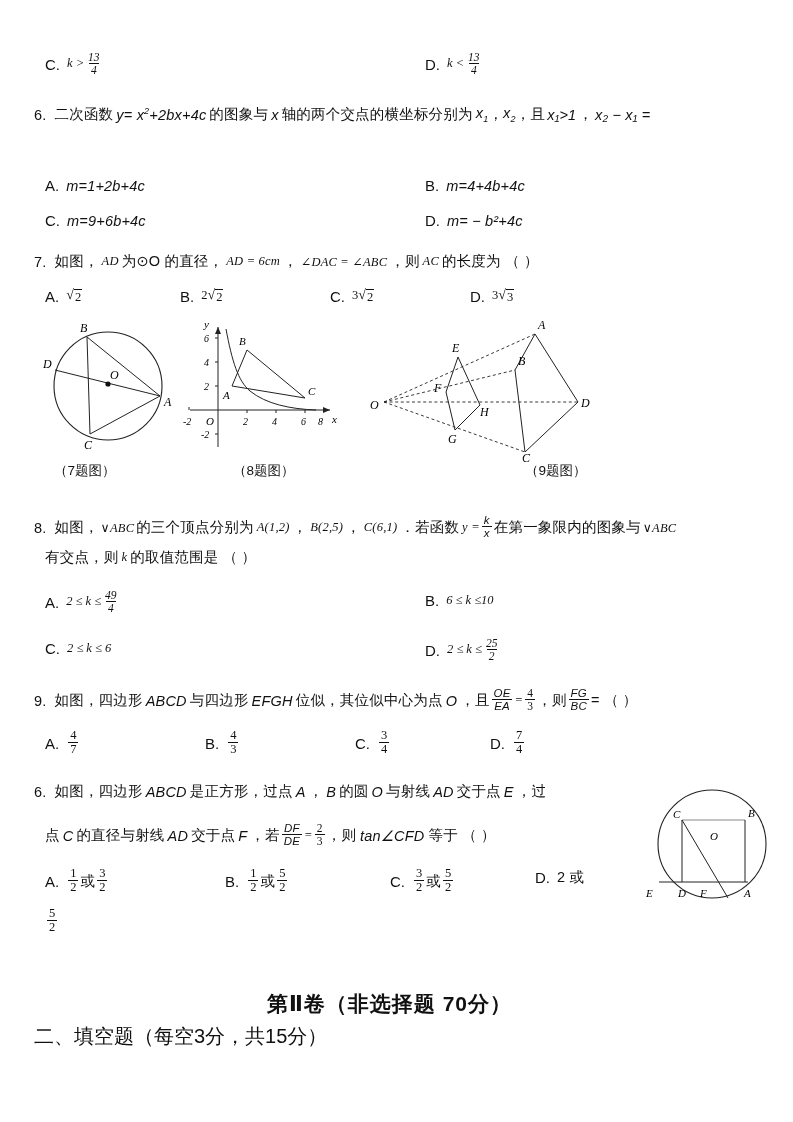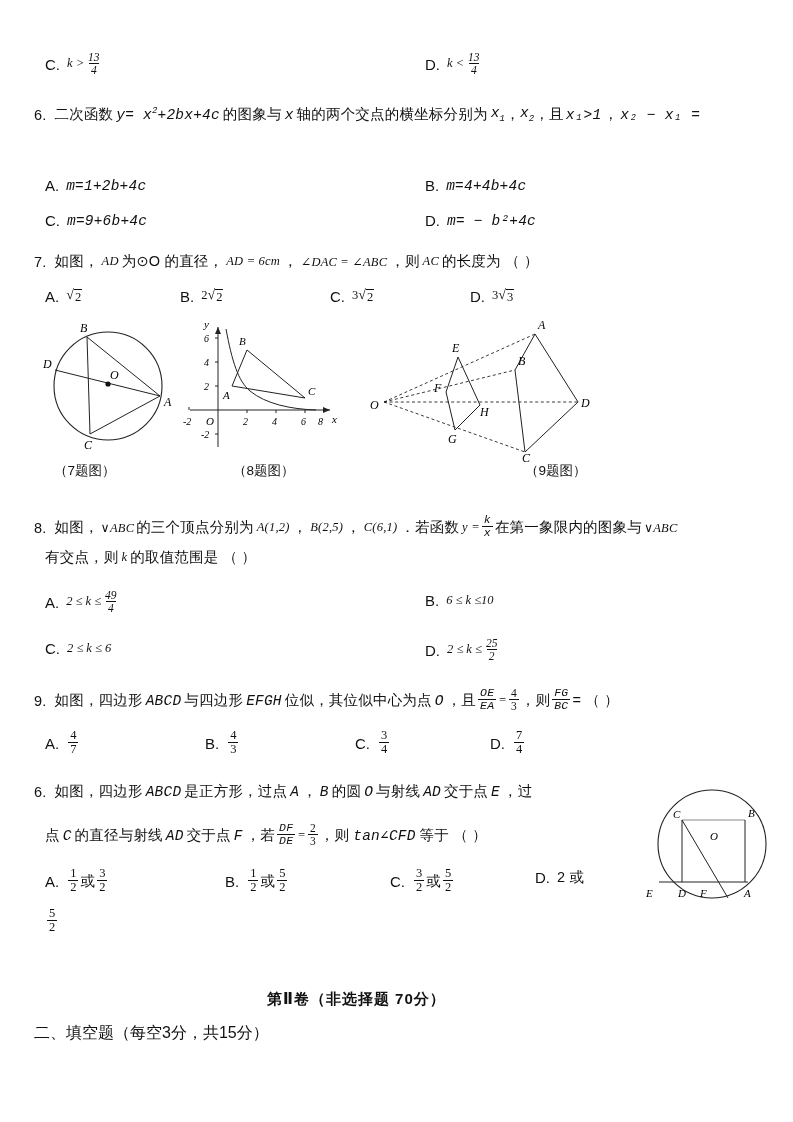--- a/index.html
+++ b/index.html
@@ -8,21 +8,21 @@
     font-family:"Liberation Sans","DejaVu Sans",sans-serif;
     color:#111;
     position:relative;overflow:hidden;
   }
   .page{position:absolute;left:0;top:0;width:793px;height:1122px;}
 
   
   .row{position:absolute;display:flex;align-items:center;white-space:nowrap;}
   .qtext{font-size:14.5px;letter-spacing:.2px;}
   .opt-label{font-size:15px;margin-right:7px;}
-  .mi{font-style:italic;font-family:Liberation Mono, monospace;}
+  .mi{font-style:italic;font-family:Liberation Sans, sans-serif;}
   .ms{font-family:"Liberation Serif","DejaVu Serif",serif;}
   .small-math{font-size:12.5px;font-family:"Liberation Serif","DejaVu Serif",serif;font-style:italic;}
 
   
   .frac{display:inline-flex;flex-direction:column;align-items:center;
         vertical-align:middle;margin:0 2px;font-size:11.5px;line-height:1.05;
         font-family:"Liberation Serif","DejaVu Serif",serif;position:relative;top:-1px;}
   .frac .num{padding:0 2px;}
   .frac .den{padding:0 2px;border-top:1px solid #111;}
   .frac.big{font-size:12.5px;}
@@ -32,22 +32,22 @@
   .rad .sym{font-size:14px;line-height:1;}
   .rad .rnd{border-top:1px solid #111;font-size:12.5px;line-height:1.15;padding:0 1px;margin-top:1px;}
 
   .sup{font-size:9px;vertical-align:super;}
 
   
   .fig{position:absolute;}
   .cap{position:absolute;font-size:13.5px;white-space:nowrap;}
 
   
-  .sec2{position:absolute;font-size:15px;font-weight:bold;letter-spacing:1px;}
-  .sec3{position:absolute;font-size:16px;}
+  .sec2{position:absolute;font-size:21px;font-weight:bold;letter-spacing:1px;}
+  .sec3{position:absolute;font-size:20px;}
 
   svg text{font-family:"Liberation Serif","DejaVu Serif",serif;font-style:italic;}
 </style>
 </head>
 <body>
 
 <div class="page">
 
   <div class="row" style="left:45px;top:52px;">
     <span class="opt-label">C.</span>

